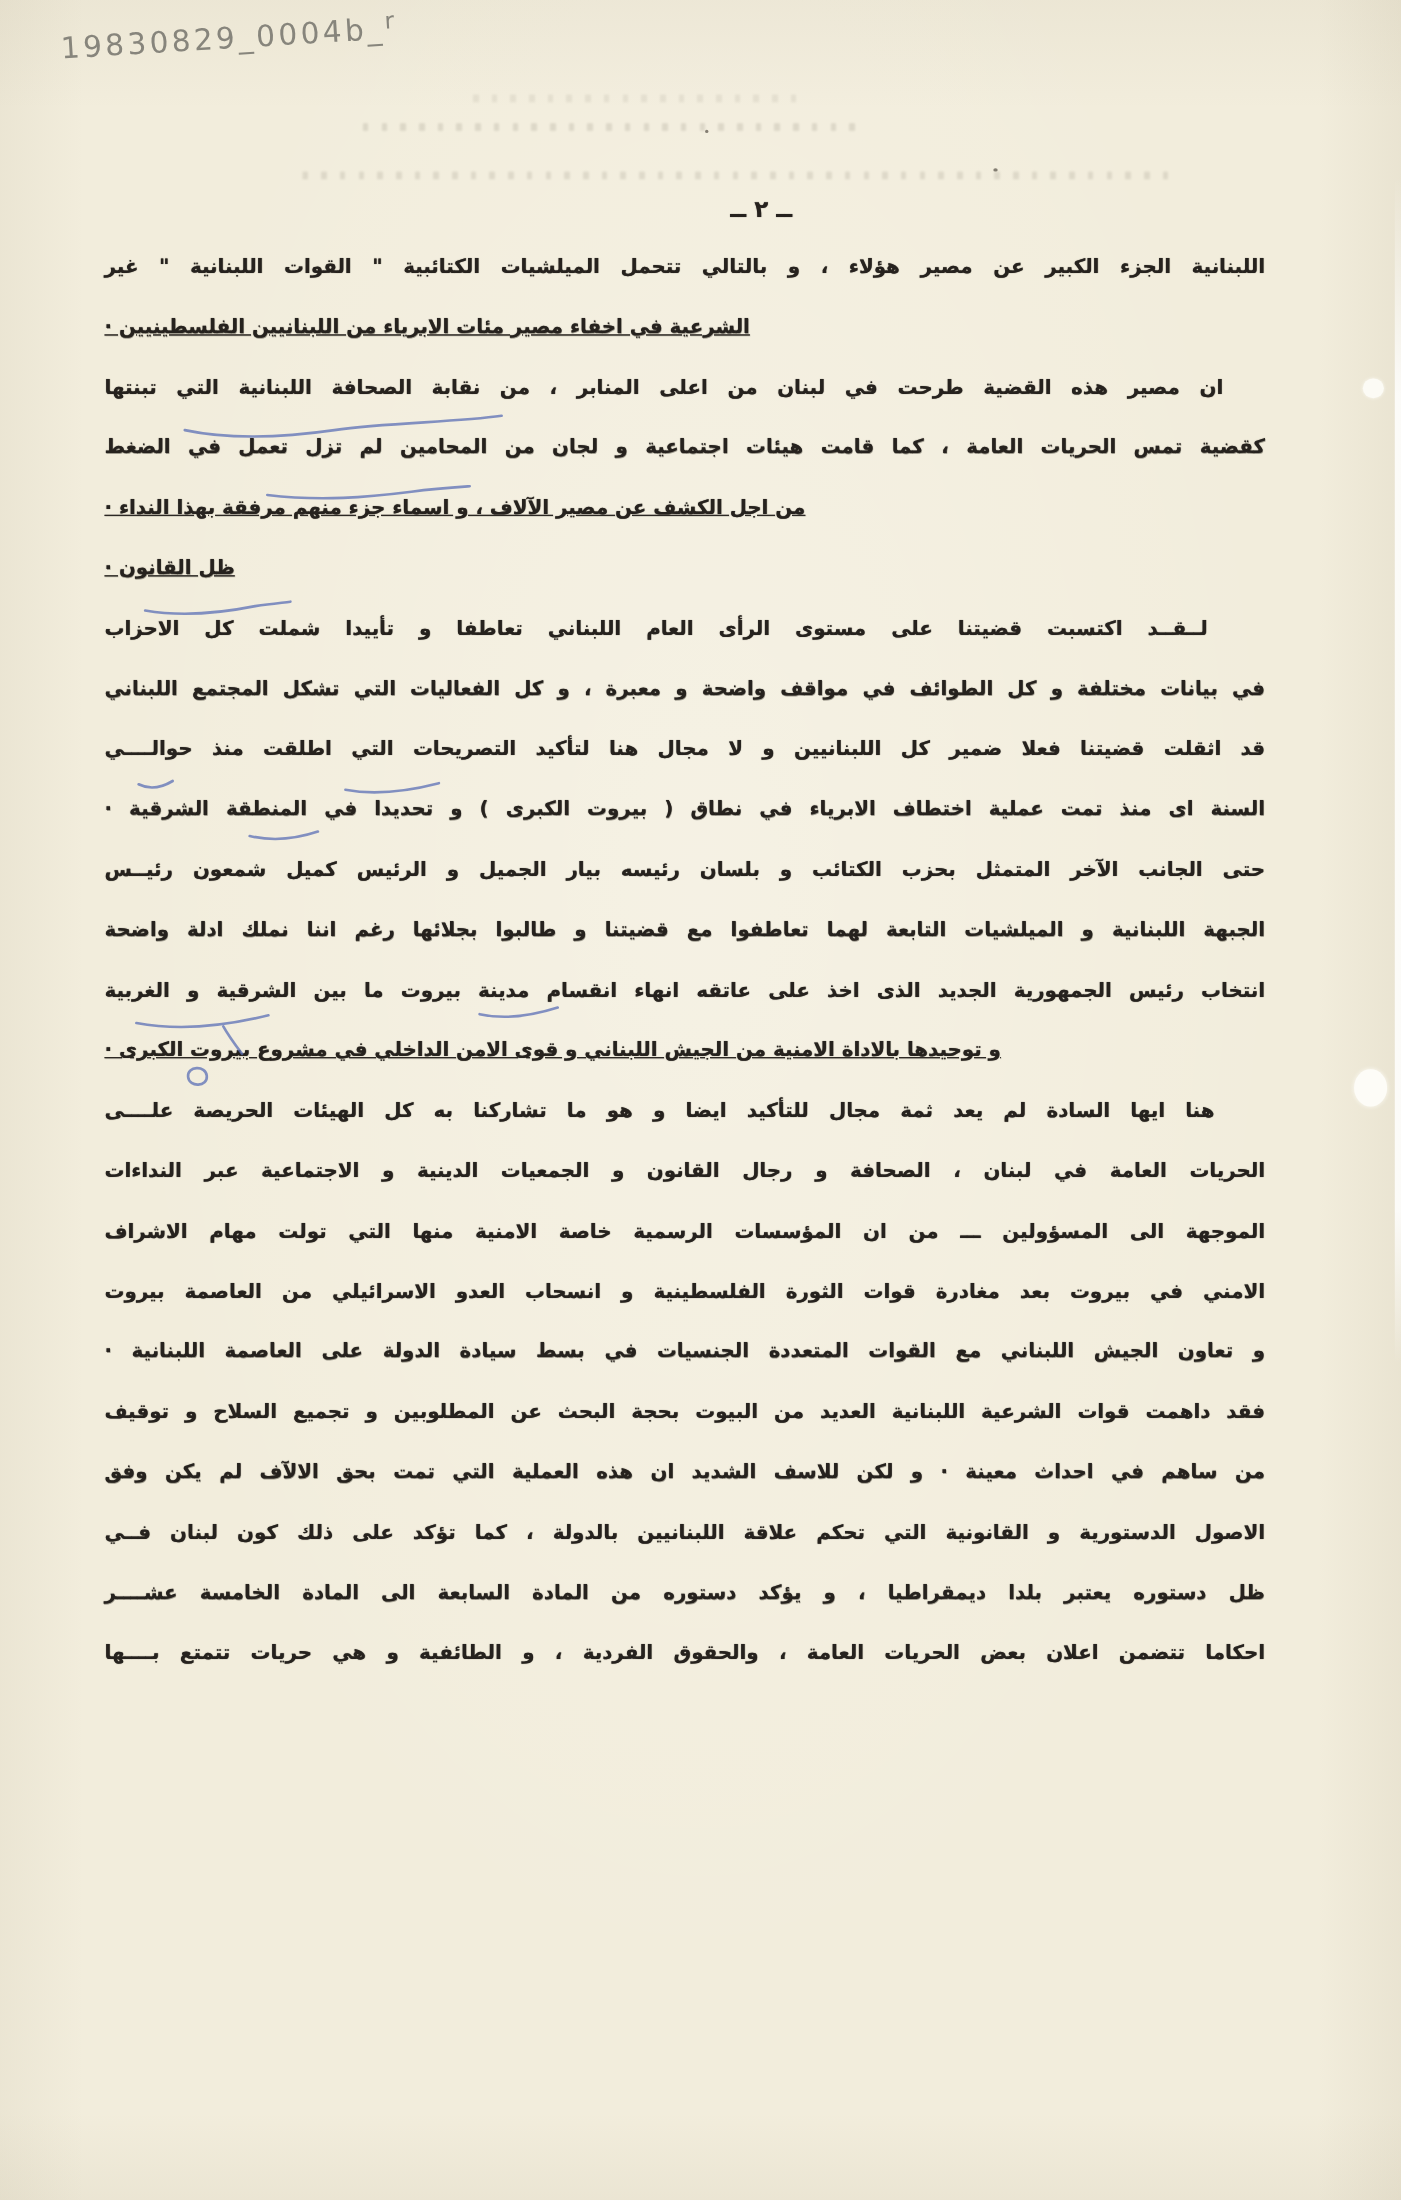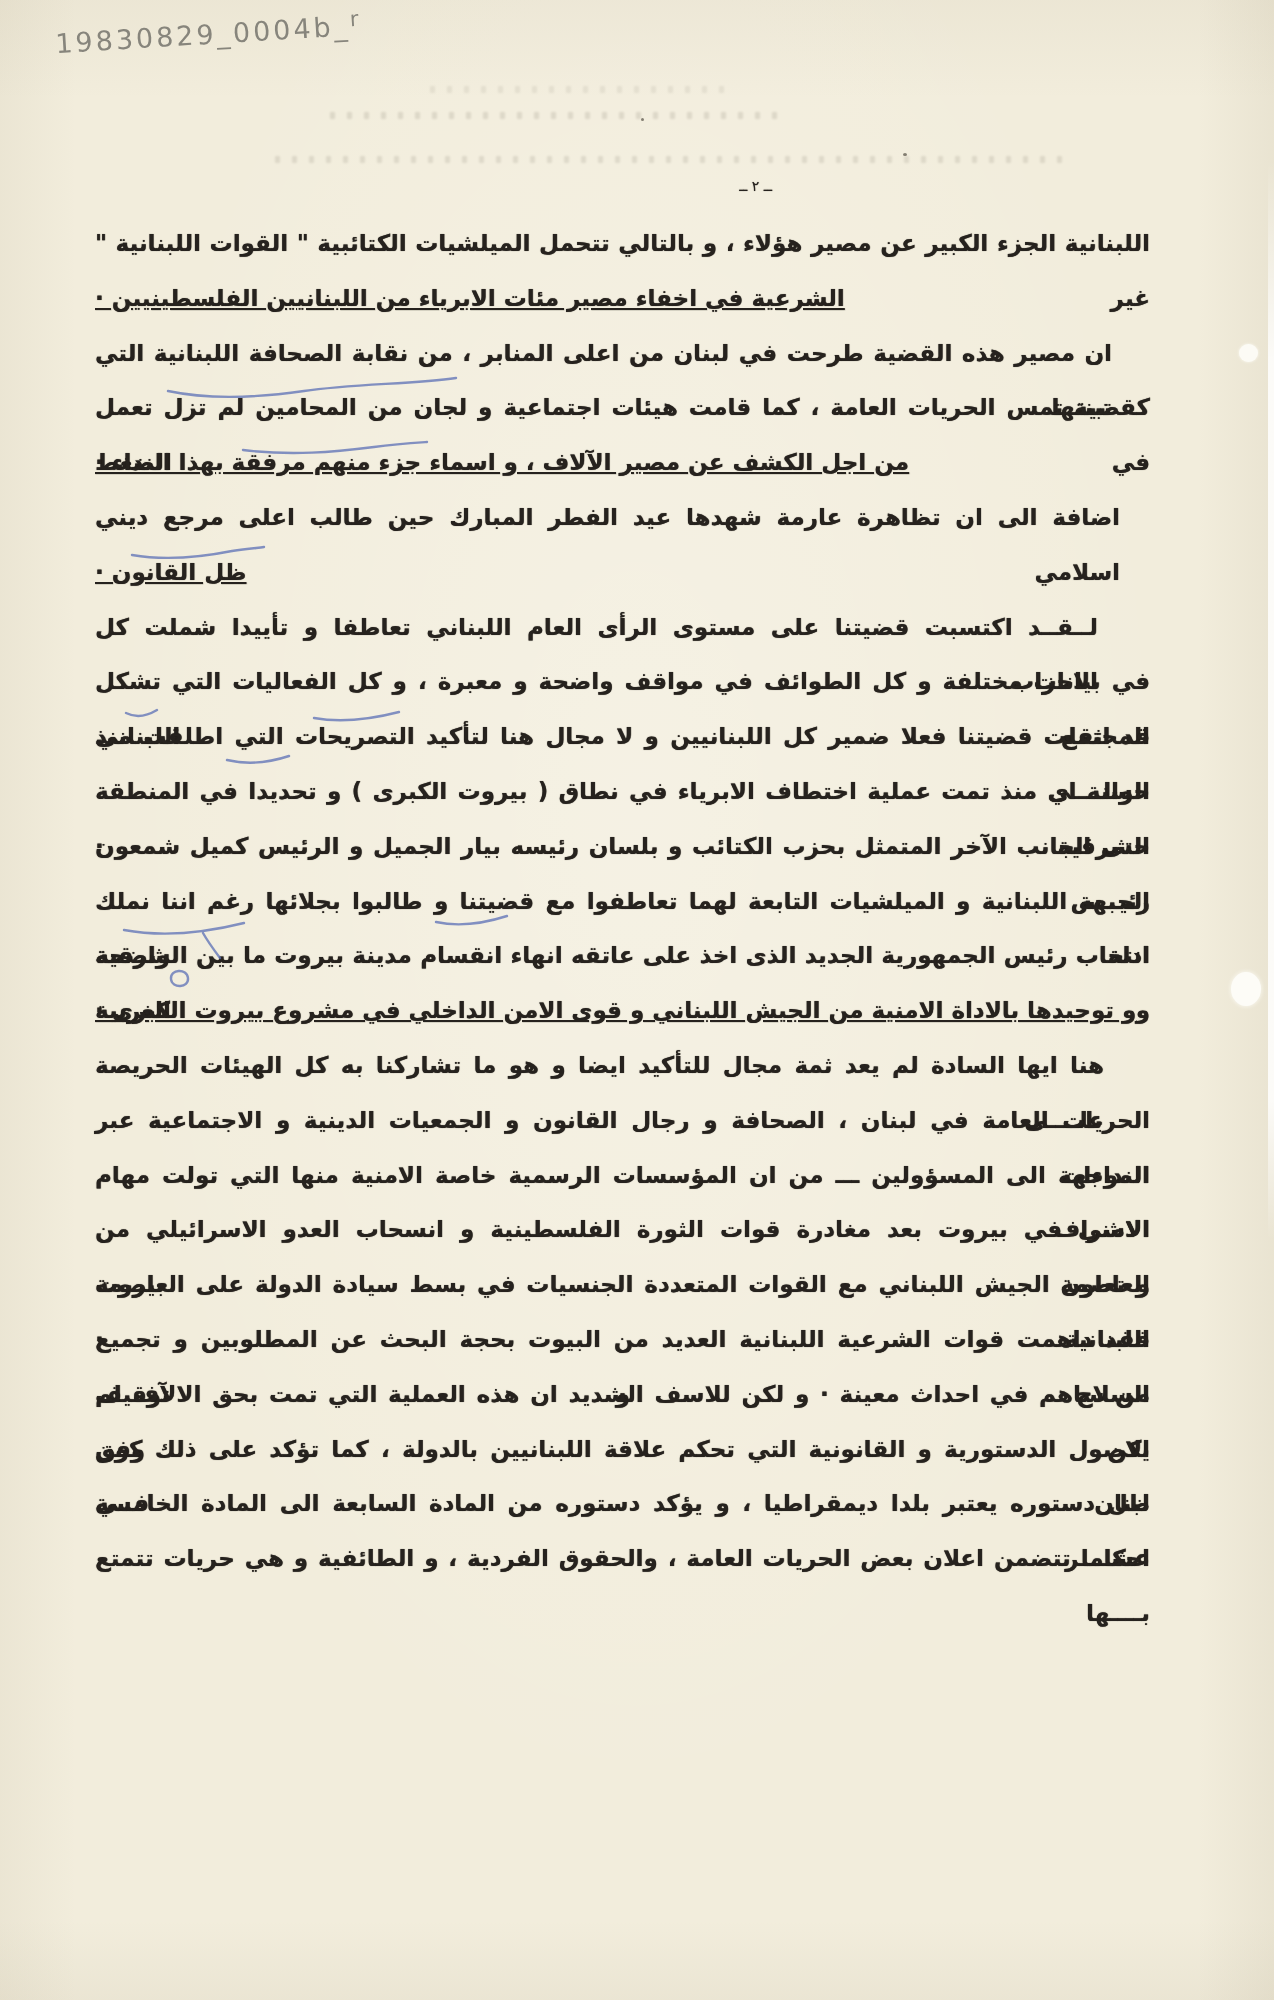--- a/index.html
+++ b/index.html
@@ -19,32 +19,32 @@
   .pencil-note{
     position:absolute;left:55px;top:16px;
     transform:rotate(-3.5deg);
     color:var(--pencil,#87857c);
     font-size:27px;letter-spacing:3px;font-weight:400;
     white-space:nowrap;
   }
   .pencil-note .sup{font-size:21px;vertical-align:9px;letter-spacing:0;}
   .page-number{
     position:absolute;left:612px;top:178px;width:160px;
-    text-align:right;direction:rtl;
-    font-size:14px;font-weight:400;color:var(--ink,#26221e);
+    text-align:center;direction:rtl;
+    font-size:21px;font-weight:700;color:var(--ink,#26221e);
     letter-spacing:2px;
     text-shadow:0 0 1px rgba(30,25,18,.65);
   }
   .text-block{
     position:absolute;left:95px;top:216px;width:1055px;
   }
   .text-line{
     direction:rtl;unicode-bidi:embed;
     height:54.8px;line-height:54.8px;
-    font-size:23px;font-weight:700;color:var(--ink,#26221e);
+    font-size:18px;font-weight:700;color:var(--ink,#26221e);
     text-shadow:0 0 1px rgba(30,25,18,.6), 0.4px 0.4px 0 rgba(30,25,18,.35);
     white-space:normal;
     text-align:justify;text-align-last:justify;
   }
   .text-line.lastline{text-align:center;text-align-last:left;text-decoration:underline;}
   
   .ghost{
     position:absolute;height:7px;pointer-events:none;
     background:repeating-linear-gradient(90deg, rgba(75,68,52,.8) 0 5px, rgba(75,68,52,0) 5px 17px);
     filter:blur(1px);
@@ -77,21 +77,20 @@
 </div>
 
 <div class="page-number">ــ ٢ ــ</div>
 
 <div class="text-block" id="text-block">
     <div class="text-line">اللبنانية الجزء الكبير عن مصير هؤلاء ، و بالتالي تتحمل الميلشيات الكتائبية  " القوات اللبنانية " غير</div>
     <div class="text-line lastline">الشرعية في اخفاء مصير مئات الابرياء من اللبنانيين الفلسطينيين ·</div>
     <div class="text-line" style="padding-right: 38px;">ان مصير هذه القضية طرحت في لبنان من اعلى المنابر ، من نقابة الصحافة اللبنانية التي تبنتها</div>
     <div class="text-line">كقضية تمس الحريات العامة ، كما قامت هيئات اجتماعية و لجان من المحامين لم تزل تعمل في الضغط</div>
     <div class="text-line lastline">من اجل الكشف عن مصير الآلاف ، و اسماء جزء منهم مرفقة بهذا النداء ·</div>
-    <div class="text-line" style="padding-right: 30px;">اضافة الى ان تظاهرة عارمة شهدها عيد الفطر المبارك حين طالب اعلى مرجع ديني اسلامي</div>
     <div class="text-line lastline">ظل القانون ·</div>
     <div class="text-line" style="padding-right: 52px;">لــقــد اكتسبت قضيتنا على مستوى الرأى العام اللبناني تعاطفا و تأييدا شملت كل الاحزاب</div>
     <div class="text-line">في بيانات مختلفة و كل الطوائف في مواقف واضحة و معبرة ، و كل الفعاليات التي تشكل المجتمع اللبناني</div>
     <div class="text-line">قد اثقلت قضيتنا فعلا ضمير كل اللبنانيين و لا مجال هنا لتأكيد التصريحات التي اطلقت منذ حوالــــي</div>
     <div class="text-line">السنة اى منذ تمت عملية اختطاف الابرياء في نطاق ( بيروت الكبرى ) و تحديدا في المنطقة الشرقية ·</div>
     <div class="text-line">حتى الجانب الآخر المتمثل بحزب الكتائب و بلسان رئيسه بيار الجميل و الرئيس كميل شمعون رئيــس</div>
     <div class="text-line">الجبهة اللبنانية و الميلشيات التابعة لهما تعاطفوا مع قضيتنا و طالبوا بجلائها رغم اننا نملك ادلة واضحة</div>
     <div class="text-line">انتخاب رئيس الجمهورية الجديد الذى اخذ على عاتقه انهاء انقسام مدينة بيروت ما بين الشرقية و الغربية</div>
     <div class="text-line lastline">و توحيدها بالاداة الامنية من الجيش اللبناني و قوى الامن الداخلي في مشروع بيروت الكبرى ·</div>
     <div class="text-line" style="padding-right: 46px;">هنا ايها السادة لم يعد ثمة مجال للتأكيد ايضا و هو ما تشاركنا به كل الهيئات الحريصة علــــى</div>

